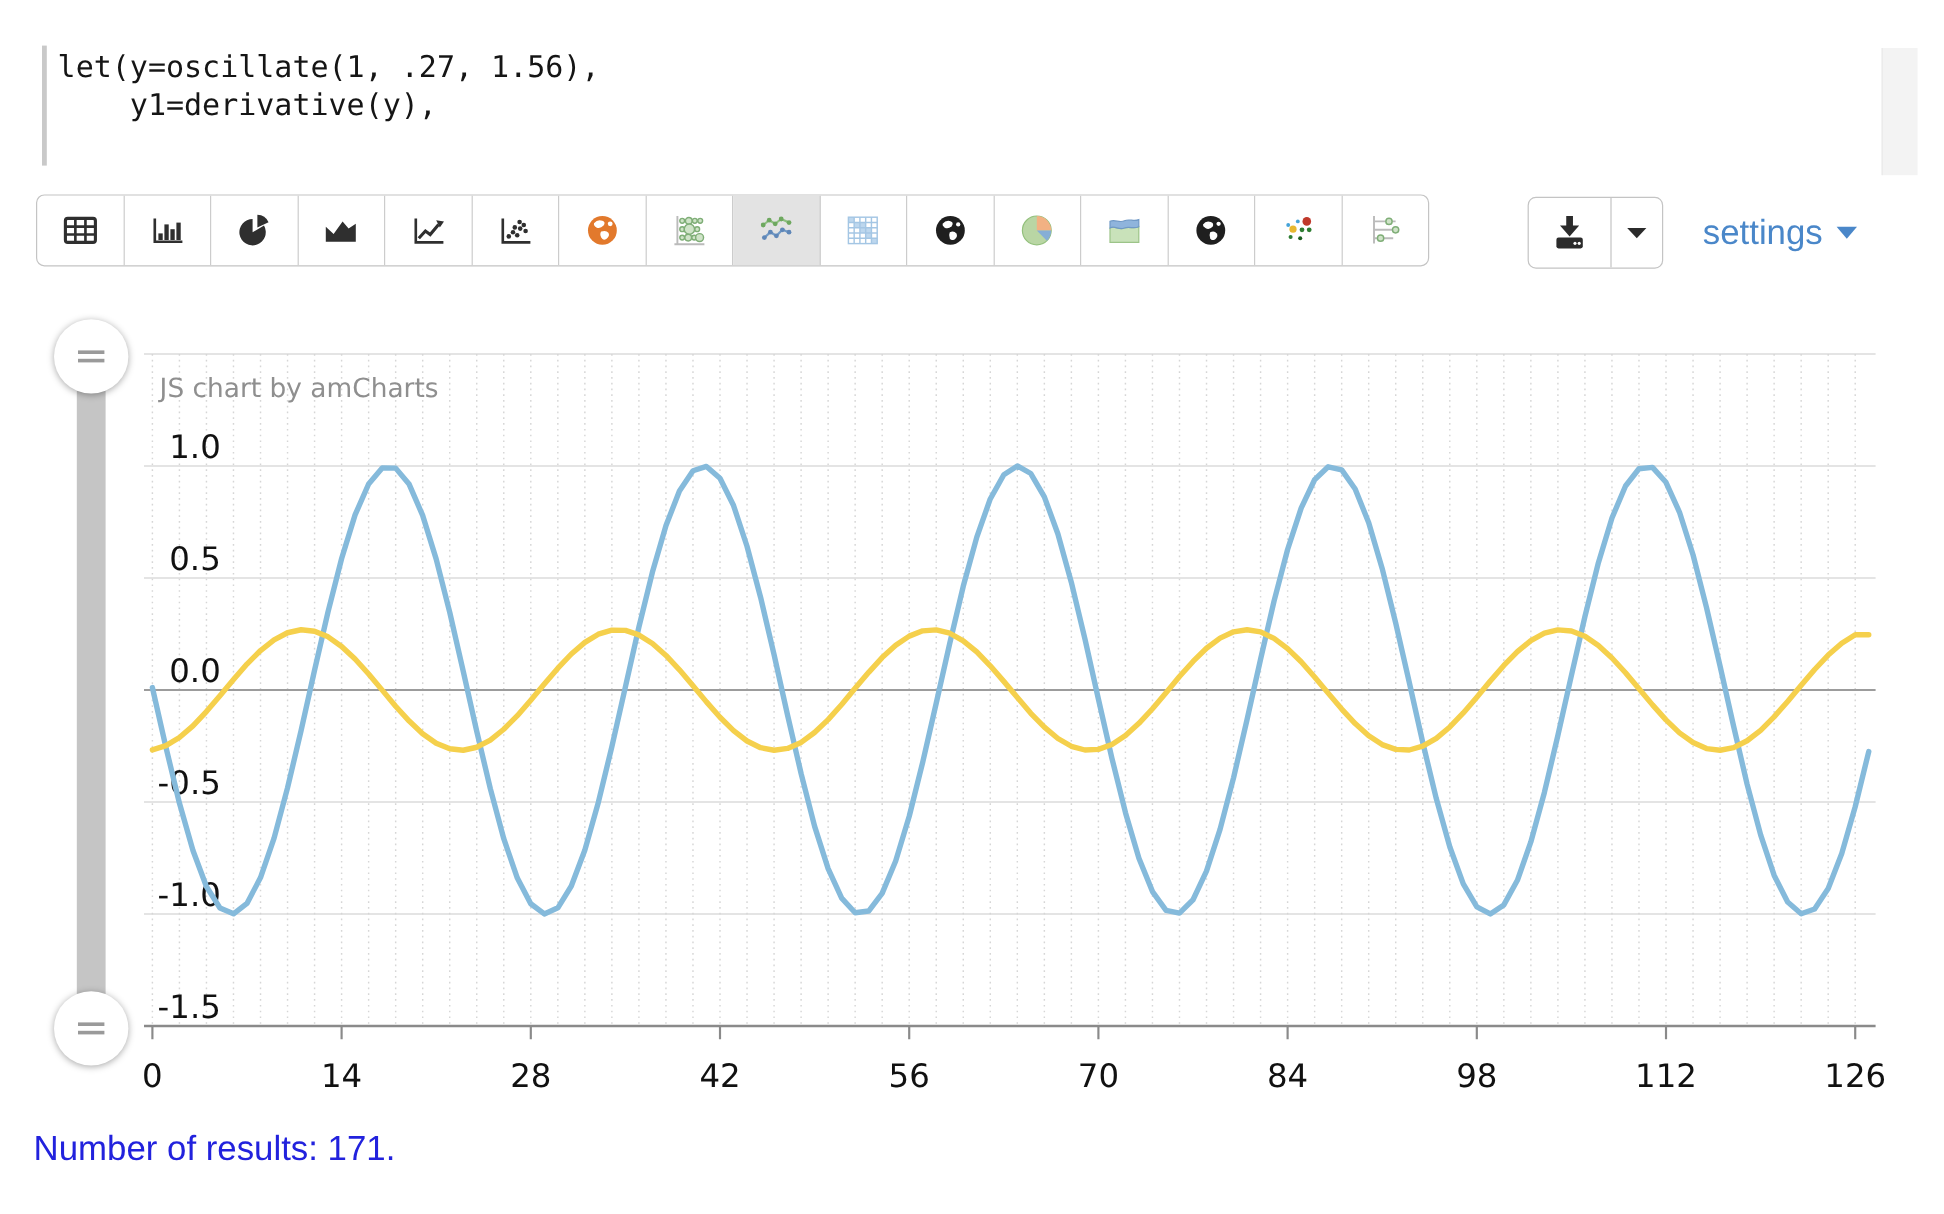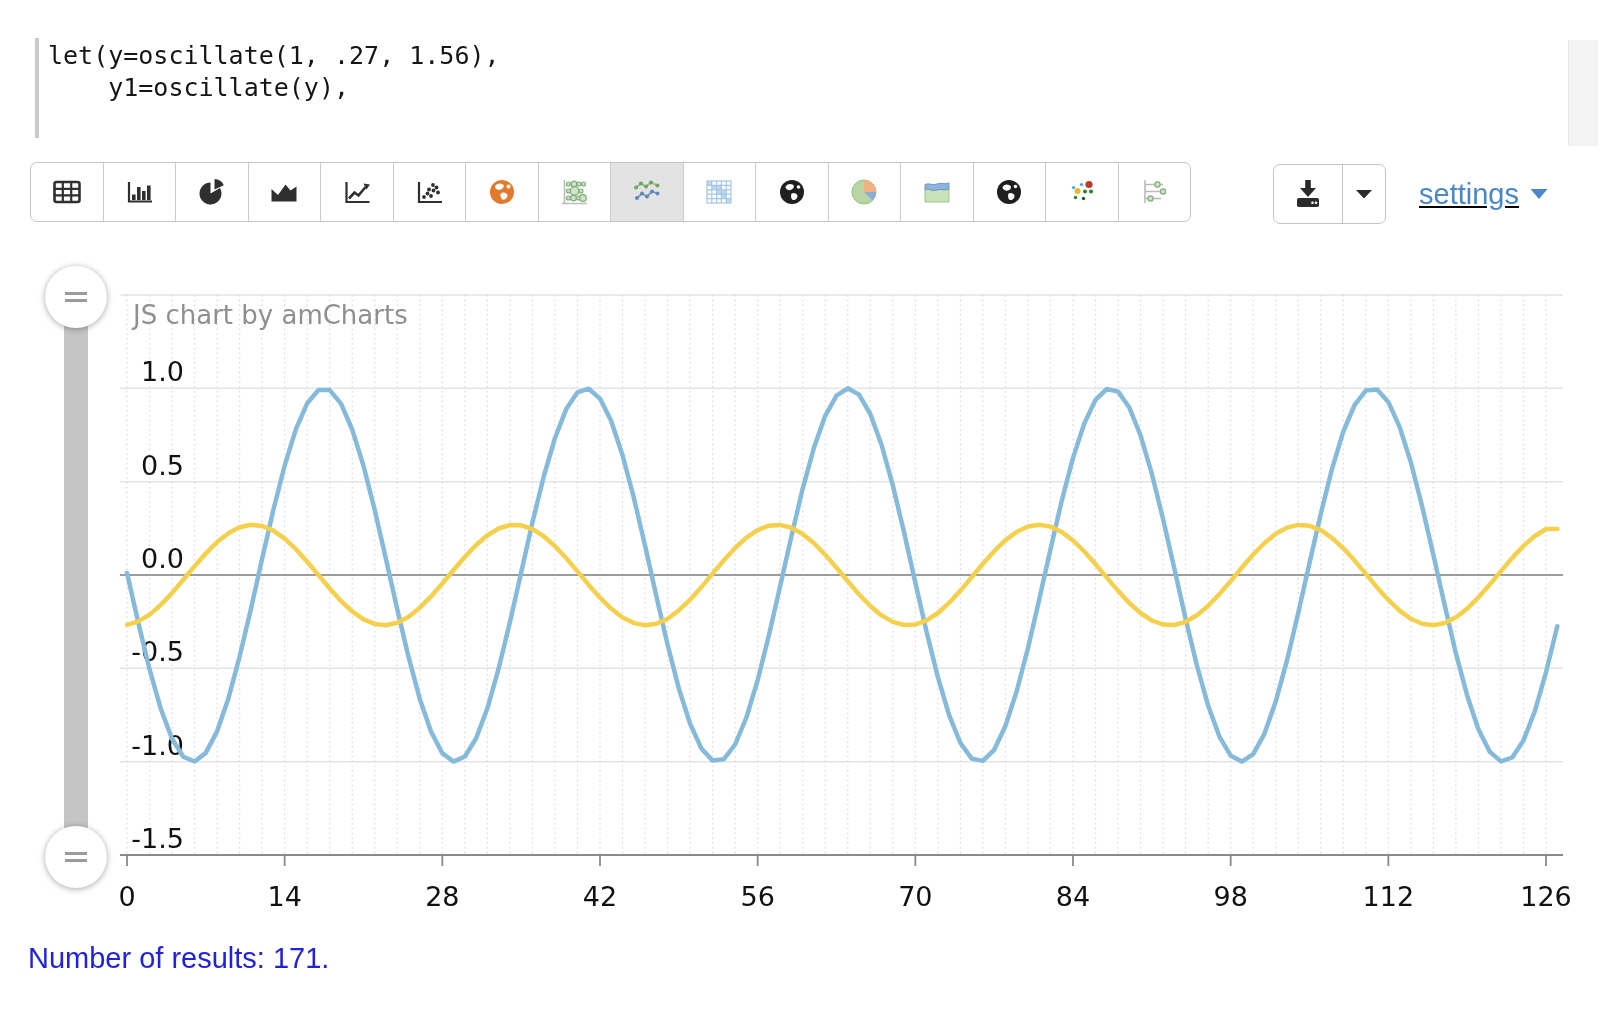--- a/index.html
+++ b/index.html
@@ -30,27 +30,27 @@
   
   .dl-group { position:absolute; left:1273px; top:164px; width:113px; height:60px;
               background:#fff; border:1.5px solid #c4c4c4; border-radius:7px;
               display:flex; overflow:hidden; }
   .dl-main { width:69px; display:flex; align-items:center; justify-content:center;
              border-right:1px solid #c4c4c4; cursor:pointer; }
   .dl-caret { flex:1; display:flex; align-items:center; justify-content:center; cursor:pointer; }
 
   
   .settings { position:absolute; left:1419px; top:176px; height:36px; display:flex;
-              align-items:center; gap:10px; cursor:pointer;text-decoration:underline; }
+              align-items:center; gap:10px; cursor:pointer; }
   .settings-label { color:#4a87c9; font-size:29px; font-family:"Liberation Sans", sans-serif; }
 
   
   .chart-panel { position:absolute; left:0; top:250px; width:1620px; height:680px; }
-  .chart-title { position:absolute; left:133px; top:300px; font-family:"DejaVu Sans", sans-serif;
-                 font-size:26px; color:#8f8f8f; }
+  .chart-title { position:absolute; left:133px; top:312px; font-family:"DejaVu Sans", sans-serif;
+                 font-size:22px; color:#8f8f8f; }
   .chart-svg { position:absolute; left:0; top:0; width:1620px; height:1012px; }
 
   
   .v-track { position:absolute; left:64px; top:297px; width:24px; height:560px; background:#c5c5c5; }
   .v-handle { position:absolute; left:45px; width:62px; height:62px; border-radius:50%;
               background:#fff; box-shadow:0 1px 6px rgba(0,0,0,0.35); cursor:pointer; }
   .v-handle.top { top:266px; }
   .v-handle.bottom { top:826px; }
   .grip { position:absolute; left:20px; width:22px; height:3px; background:#9a9a9a; }
   .grip.g1 { top:26px; } .grip.g2 { top:33px; }
@@ -63,21 +63,21 @@
 </style>
 </head>
 <body>
 
 <div class="page">
 
   <div class="code-area">
     <div class="code-gutter"></div>
     <div class="code-lines">
       <div class="code-line">let(y=oscillate(1, .27, 1.56),</div>
-      <div class="code-line">    y1=oscillate(y),</div>
+      <div class="code-line">    y1=derivative(y),</div>
     </div>
   </div>
 
   <div class="top-scrollbar"></div>
 
   <div class="toolbar">
 
     <div class="tb-cell">
       <svg width="36" height="36" viewBox="0 0 36 36">
         <rect x="5.5" y="8" width="25" height="20" rx="2" fill="none" stroke="#2f2f2f" stroke-width="2.6"></rect>

